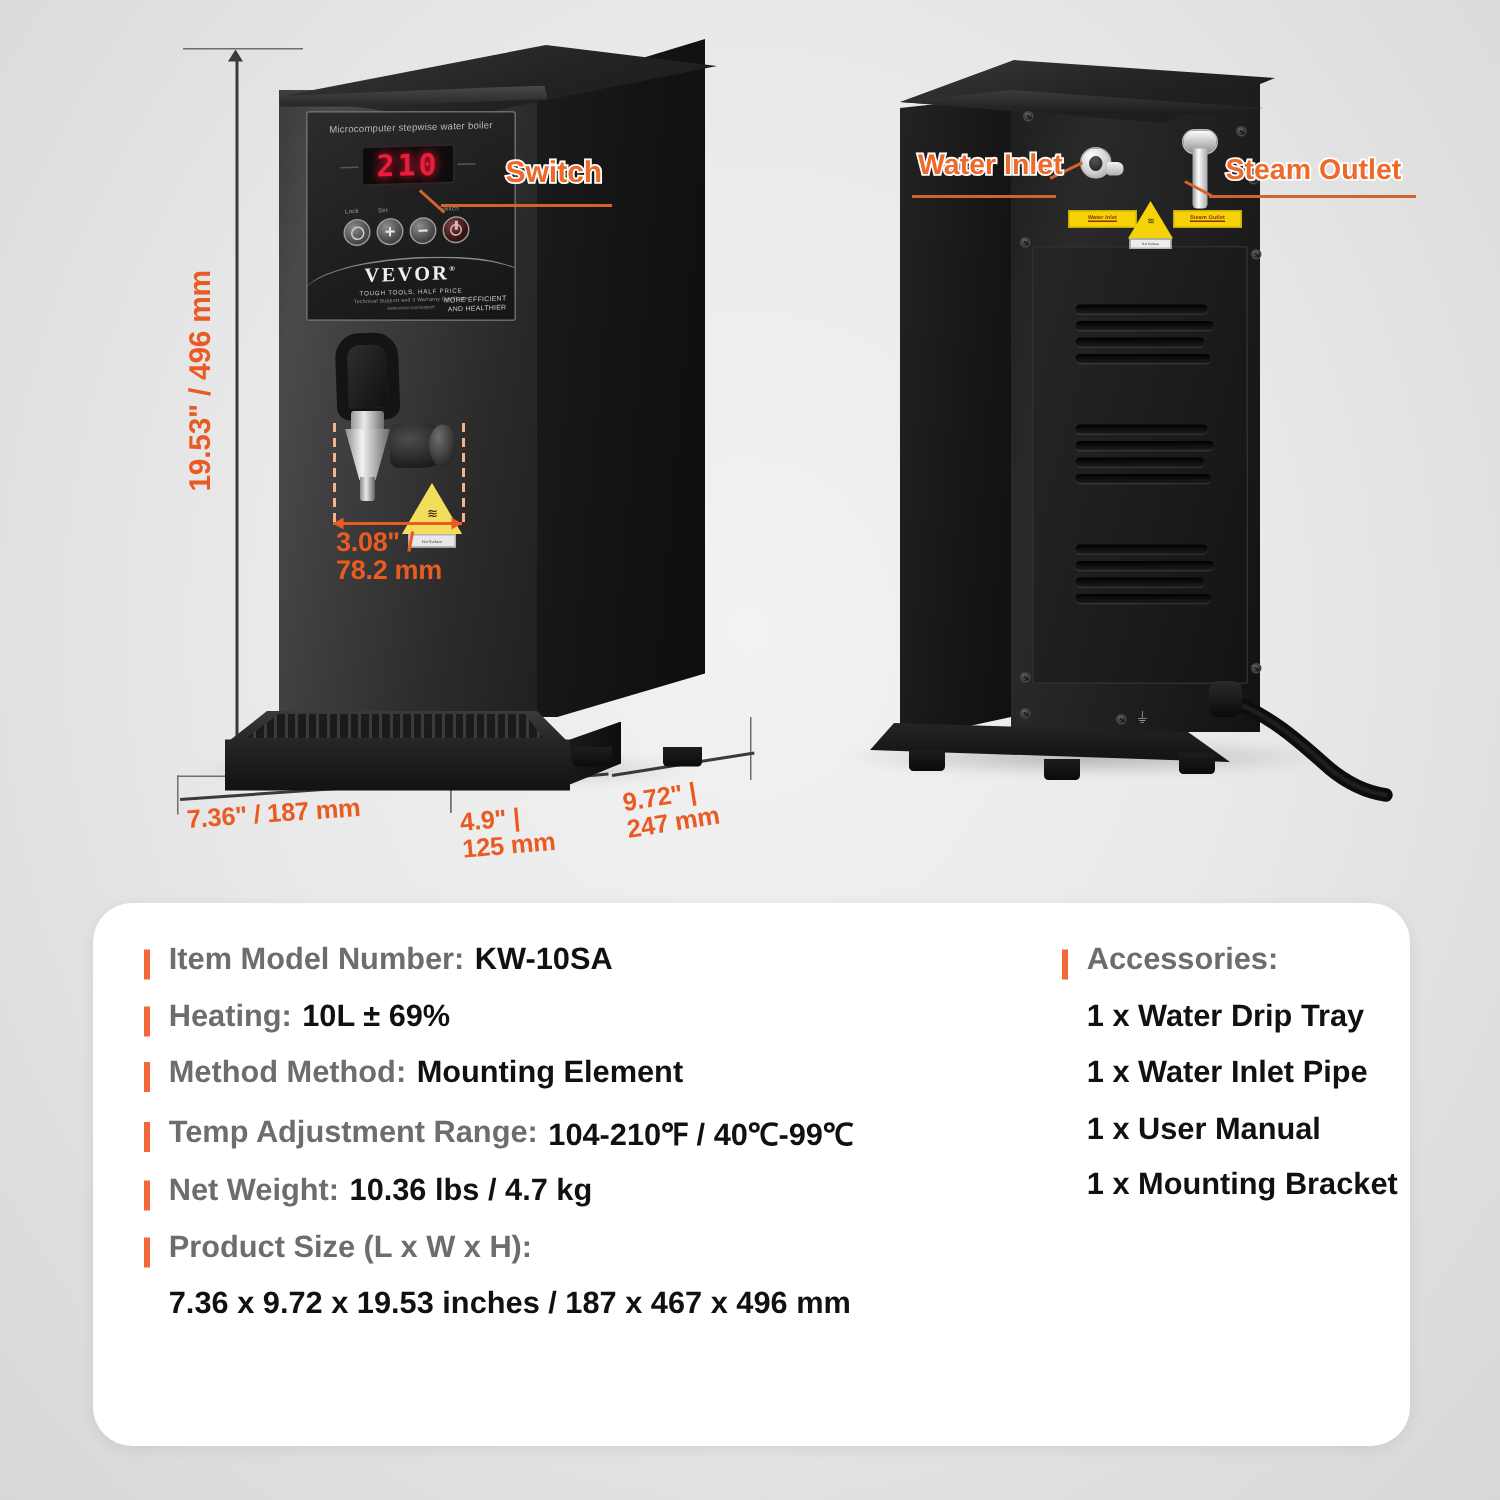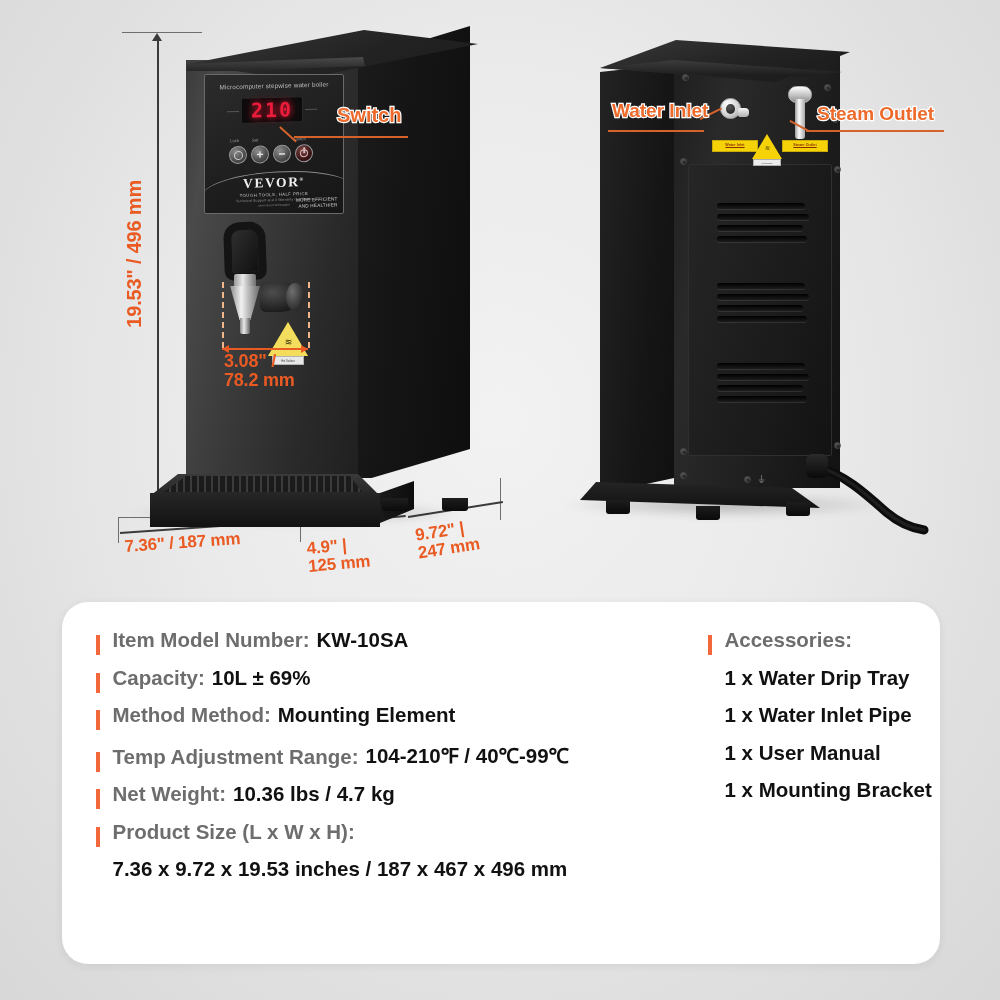--- a/index.html
+++ b/index.html
@@ -331,21 +331,21 @@
   #spec-card {
     position:absolute; left:62px; top:602px; width:878px; height:362px;
     background:#ffffff; border-radius:26px;
     box-shadow:0 2px 10px rgba(0,0,0,.07);
   }
   .spec-cols { position:absolute; inset:0; padding:26px 0 0 0; }
   .col-left { position:absolute; left:34px; top:26px; width:580px; }
   .col-right { position:absolute; left:646px; top:26px; width:300px; }
 
   .spec-row {
-    display:flex; align-items:flex-end; margin-bottom:13.5px; position:relative;
+    display:flex; align-items:center; margin-bottom:13.5px; position:relative;
   }
   .bullet {
     display:inline-block; width:3.5px; height:20px; background:#f2683a;
     margin-right:13px; flex:none; position:relative; top:3px;
   }
   .spec-label { color:#6d6d6d; font-size:20.5px; font-weight:bold; }
   .spec-value { color:#111111; font-size:20.5px; font-weight:bold; margin-left:7px; }
   .spec-sub { color:#111111; font-size:20.5px; font-weight:bold; margin-left:16.5px; margin-top:2px; }
   .acc-item { color:#111111; font-size:20.5px; font-weight:bold; margin-left:16.5px; margin-bottom:13.5px; }
 </style>
@@ -550,21 +550,21 @@
     <div class="spec-cols">
 
       <div class="col-left">
         <div class="spec-row">
           <span class="bullet"></span>
           <span class="spec-label">Item Model Number:</span>
           <span class="spec-value">KW-10SA</span>
         </div>
         <div class="spec-row">
           <span class="bullet"></span>
-          <span class="spec-label">Capacity:</span>
+          <span class="spec-label">Heating:</span>
           <span class="spec-value">10L ± 69%</span>
         </div>
         <div class="spec-row">
           <span class="bullet"></span>
           <span class="spec-label">Method Method:</span>
           <span class="spec-value">Mounting Element</span>
         </div>
         <div class="spec-row">
           <span class="bullet"></span>
           <span class="spec-label">Temp Adjustment Range:</span>

